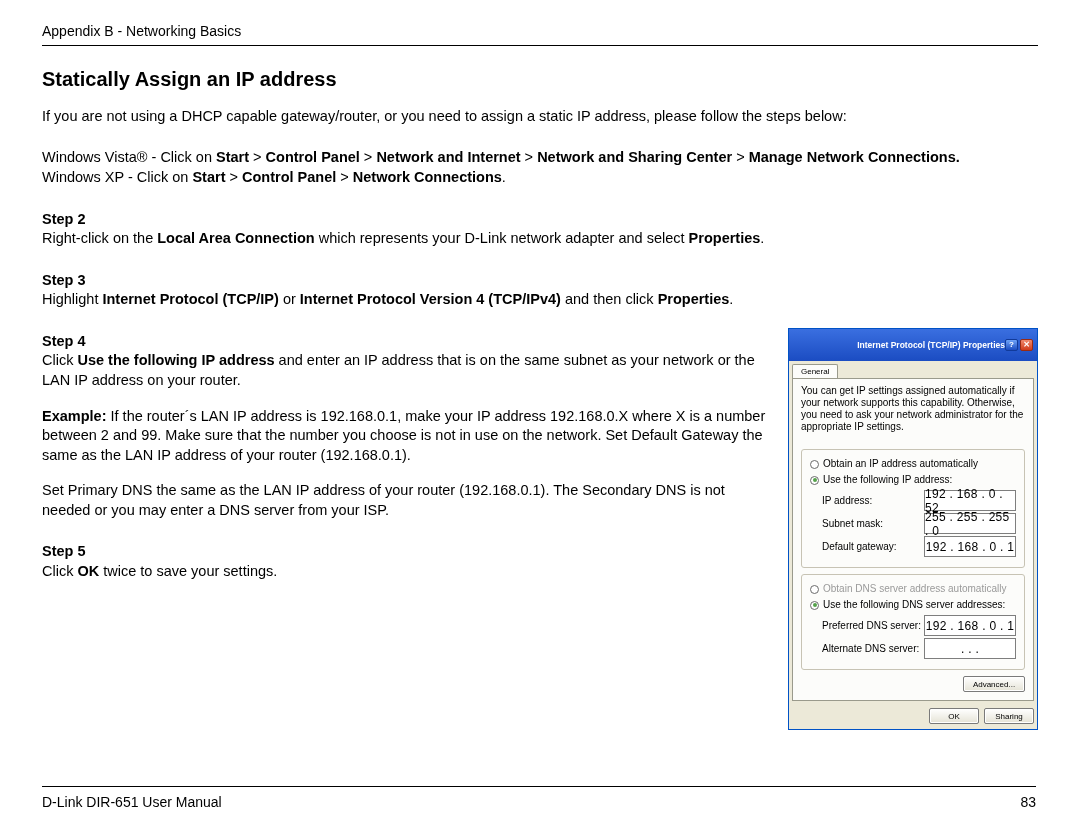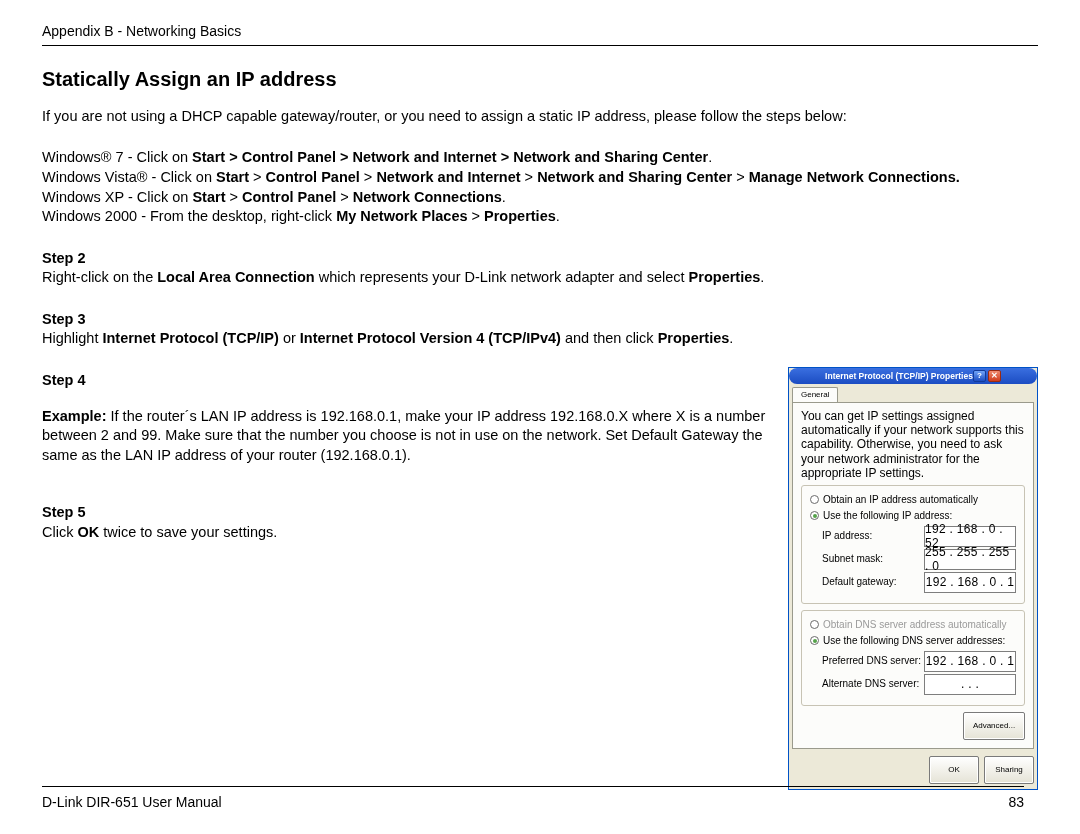--- a/index.html
+++ b/index.html
@@ -17,21 +17,21 @@
   .top-rule { border-bottom: 1.2px solid #000; margin-top: 4px; margin-bottom: 20px; }
   .bottom-rule { border-top: 1.2px solid #000; margin-top: 4px; }
   .header-breadcrumb { font-size: 14px; margin-bottom: 2px; }
   h1.title { font-size: 20px; font-weight: 700; margin-bottom: 14px; }
   .intro { margin-bottom: 22px; }
   .step-lbl { font-weight: 700; display: block; margin-top: 6px; }
   .content p { margin-bottom: 0; }
   .content .gap { height: 16px; }
   .footer {
     position: absolute;
-    bottom: 22px; left: 42px; right: 56px;
+    bottom: 22px; left: 42px; right: 44px;
     font-size: 14px;
   }
   .footer-row { display: flex; justify-content: space-between; padding-top: 6px;}
   b { font-weight: 700; }
 
   
   .dialog-wrap {
     float: right;
     margin-left: 14px;
     margin-top: 2px;
@@ -42,22 +42,22 @@
     background: #ece9d8;
     font-family: Tahoma, Arial, sans-serif;
     font-size: 8px;
     line-height: 1.2;
   }
   .titlebar {
     background: linear-gradient(#3a6fe0,#1b4cc2);
     color: #fff;
     font-weight: 700;
     font-size: 8.5px;
-    padding: 2px 4px;
-    display: flex; align-items: center; justify-content: center; border-radius: 8px;
+    padding: 10px 4px;
+    display: flex; align-items: center; justify-content: flex-end;
   }
   .titlebar-btns { display: flex; gap: 2px; }
   .tbtn {
     width: 13px; height: 12px;
     background: linear-gradient(#6fa3f8,#1b4cc2);
     border: 1px solid #113a9a;
     border-radius: 2px;
     display:flex;align-items:center;justify-content:center;
     color:#fff; font-size:8px; font-weight:700;
   }
@@ -72,21 +72,21 @@
     border-radius: 2px 2px 0 0;
     font-size:8px;
     text-align:center;
   }
   .tabbody {
     margin: 0 3px 3px 3px;
     background:#fcfcfa;
     border:1px solid #9a9a8c;
     padding: 6px 8px 8px 8px;
   }
-  .desc { font-size: 12px; margin-bottom: 4px; color:#000; }
+  .desc { font-size: 10px; margin-bottom: 16px; color:#000; }
   .group {
     border:1px solid #c7c3b4;
     border-radius:3px;
     padding: 6px 8px 8px 8px;
     margin-bottom: 6px;
     position:relative;
   }
   .radio-row { display:flex; align-items:center; gap:4px; margin:2px 0 4px 0;}
   .radio {
     width:9px;height:9px;border:1px solid #6b6b6b;border-radius:50%;
@@ -96,50 +96,44 @@
   .fld-row { display:flex; align-items:center; justify-content:space-between; margin:2px 0;}
   .fld-lbl { font-size:10px; }
   .disabled { color:#9a9a9a; }
   .ip-box {
     width:92px;height:21px;border:1px solid #7e7e7e;background:#fff;
     font-size:12px;display:flex;align-items:center;justify-content:center;
     letter-spacing:0.3px;
   }
   .btn-row { display:flex; justify-content:flex-end; gap:5px; padding: 4px 3px 5px 0;}
   .winbtn {
-    min-width:50px;height:28px;border:1px solid #7a7a7a;background:linear-gradient(#fff,#e5e3d6);
+    min-width:50px;height:16px;border:1px solid #7a7a7a;background:linear-gradient(#fff,#e5e3d6);
     border-radius:2px;font-size:8px;display:flex;align-items:center;justify-content:center;
     box-shadow: inset 0 0 0 1px #fff;
   }
   .adv-row { display:flex; justify-content:flex-end; margin-top:4px;}
   .clearfix::after{content:"";display:table;clear:both;}
 </style>
 </head>
 <body>
 
 <div class="header-breadcrumb">Appendix B - Networking Basics</div>
 <div class="top-rule"></div>
 
 <h1 class="title">Statically Assign an IP address</h1>
 
 <p class="intro">If you are not using a DHCP capable gateway/router, or you need to assign a static IP address, please follow the steps below:</p>
 
 <div class="content clearfix">
 
   <p>
-    <span>Windows® 7 - Click on </span><b>Start &gt; Control Panel &gt; Network and Internet &gt; Network and Sharing Center</b><span>.</span>
-  </p>
-  <p>
     <span>Windows Vista® - Click on </span><b>Start</b><span> &gt; </span><b>Control Panel</b><span> &gt; </span><b>Network and Internet</b><span> &gt; </span><b>Network and Sharing Center</b><span> &gt; </span><b>Manage Network Connections.</b>
   </p>
   <p>
     <span>Windows XP - Click on </span><b>Start</b><span> &gt; </span><b>Control Panel</b><span> &gt; </span><b>Network Connections</b><span>.</span>
-  </p>
-  <p>
-    <span>Windows 2000 - From the desktop, right-click </span><b>My Network Places</b><span> &gt; </span><b>Properties</b><span>.</span>
   </p>
 
   <div class="gap"></div>
 
   <span class="step-lbl">Step 2</span>
   <p>
     <span>Right-click on the </span><b>Local Area Connection</b><span> which represents your D-Link network adapter and select </span><b>Properties</b><span>.</span>
   </p>
 
   <div class="gap"></div>
@@ -213,25 +207,29 @@
         </div>
       </div>
       <div class="btn-row">
         <div class="winbtn">OK</div>
         <div class="winbtn">Sharing</div>
       </div>
     </div>
   </div>
 
   <span class="step-lbl">Step 4</span>
+  <p>
+    <span>Click </span><b>Use the following IP address</b><span> and enter an IP address that is on the same subnet as your network or the LAN IP address on your router.</span>
+  </p>
   <div class="gap"></div>
   <p>
     <b>Example:</b><span> If the router´s LAN IP address is 192.168.0.1, make your IP address 192.168.0.X where X is a number between 2 and 99. Make sure that the number you choose is not in use on the network. Set Default Gateway the same as the LAN IP address of your router (192.168.0.1).</span>
   </p>
   <div class="gap"></div>
+  <p>Set Primary DNS the same as the LAN IP address of your router (192.168.0.1). The Secondary DNS is not needed or you may enter a DNS server from your ISP.</p>
 
   <div class="gap"></div>
 
   <span class="step-lbl">Step 5</span>
   <p>
     <span>Click </span><b>OK</b><span> twice to save your settings.</span>
   </p>
 
 </div>
 

